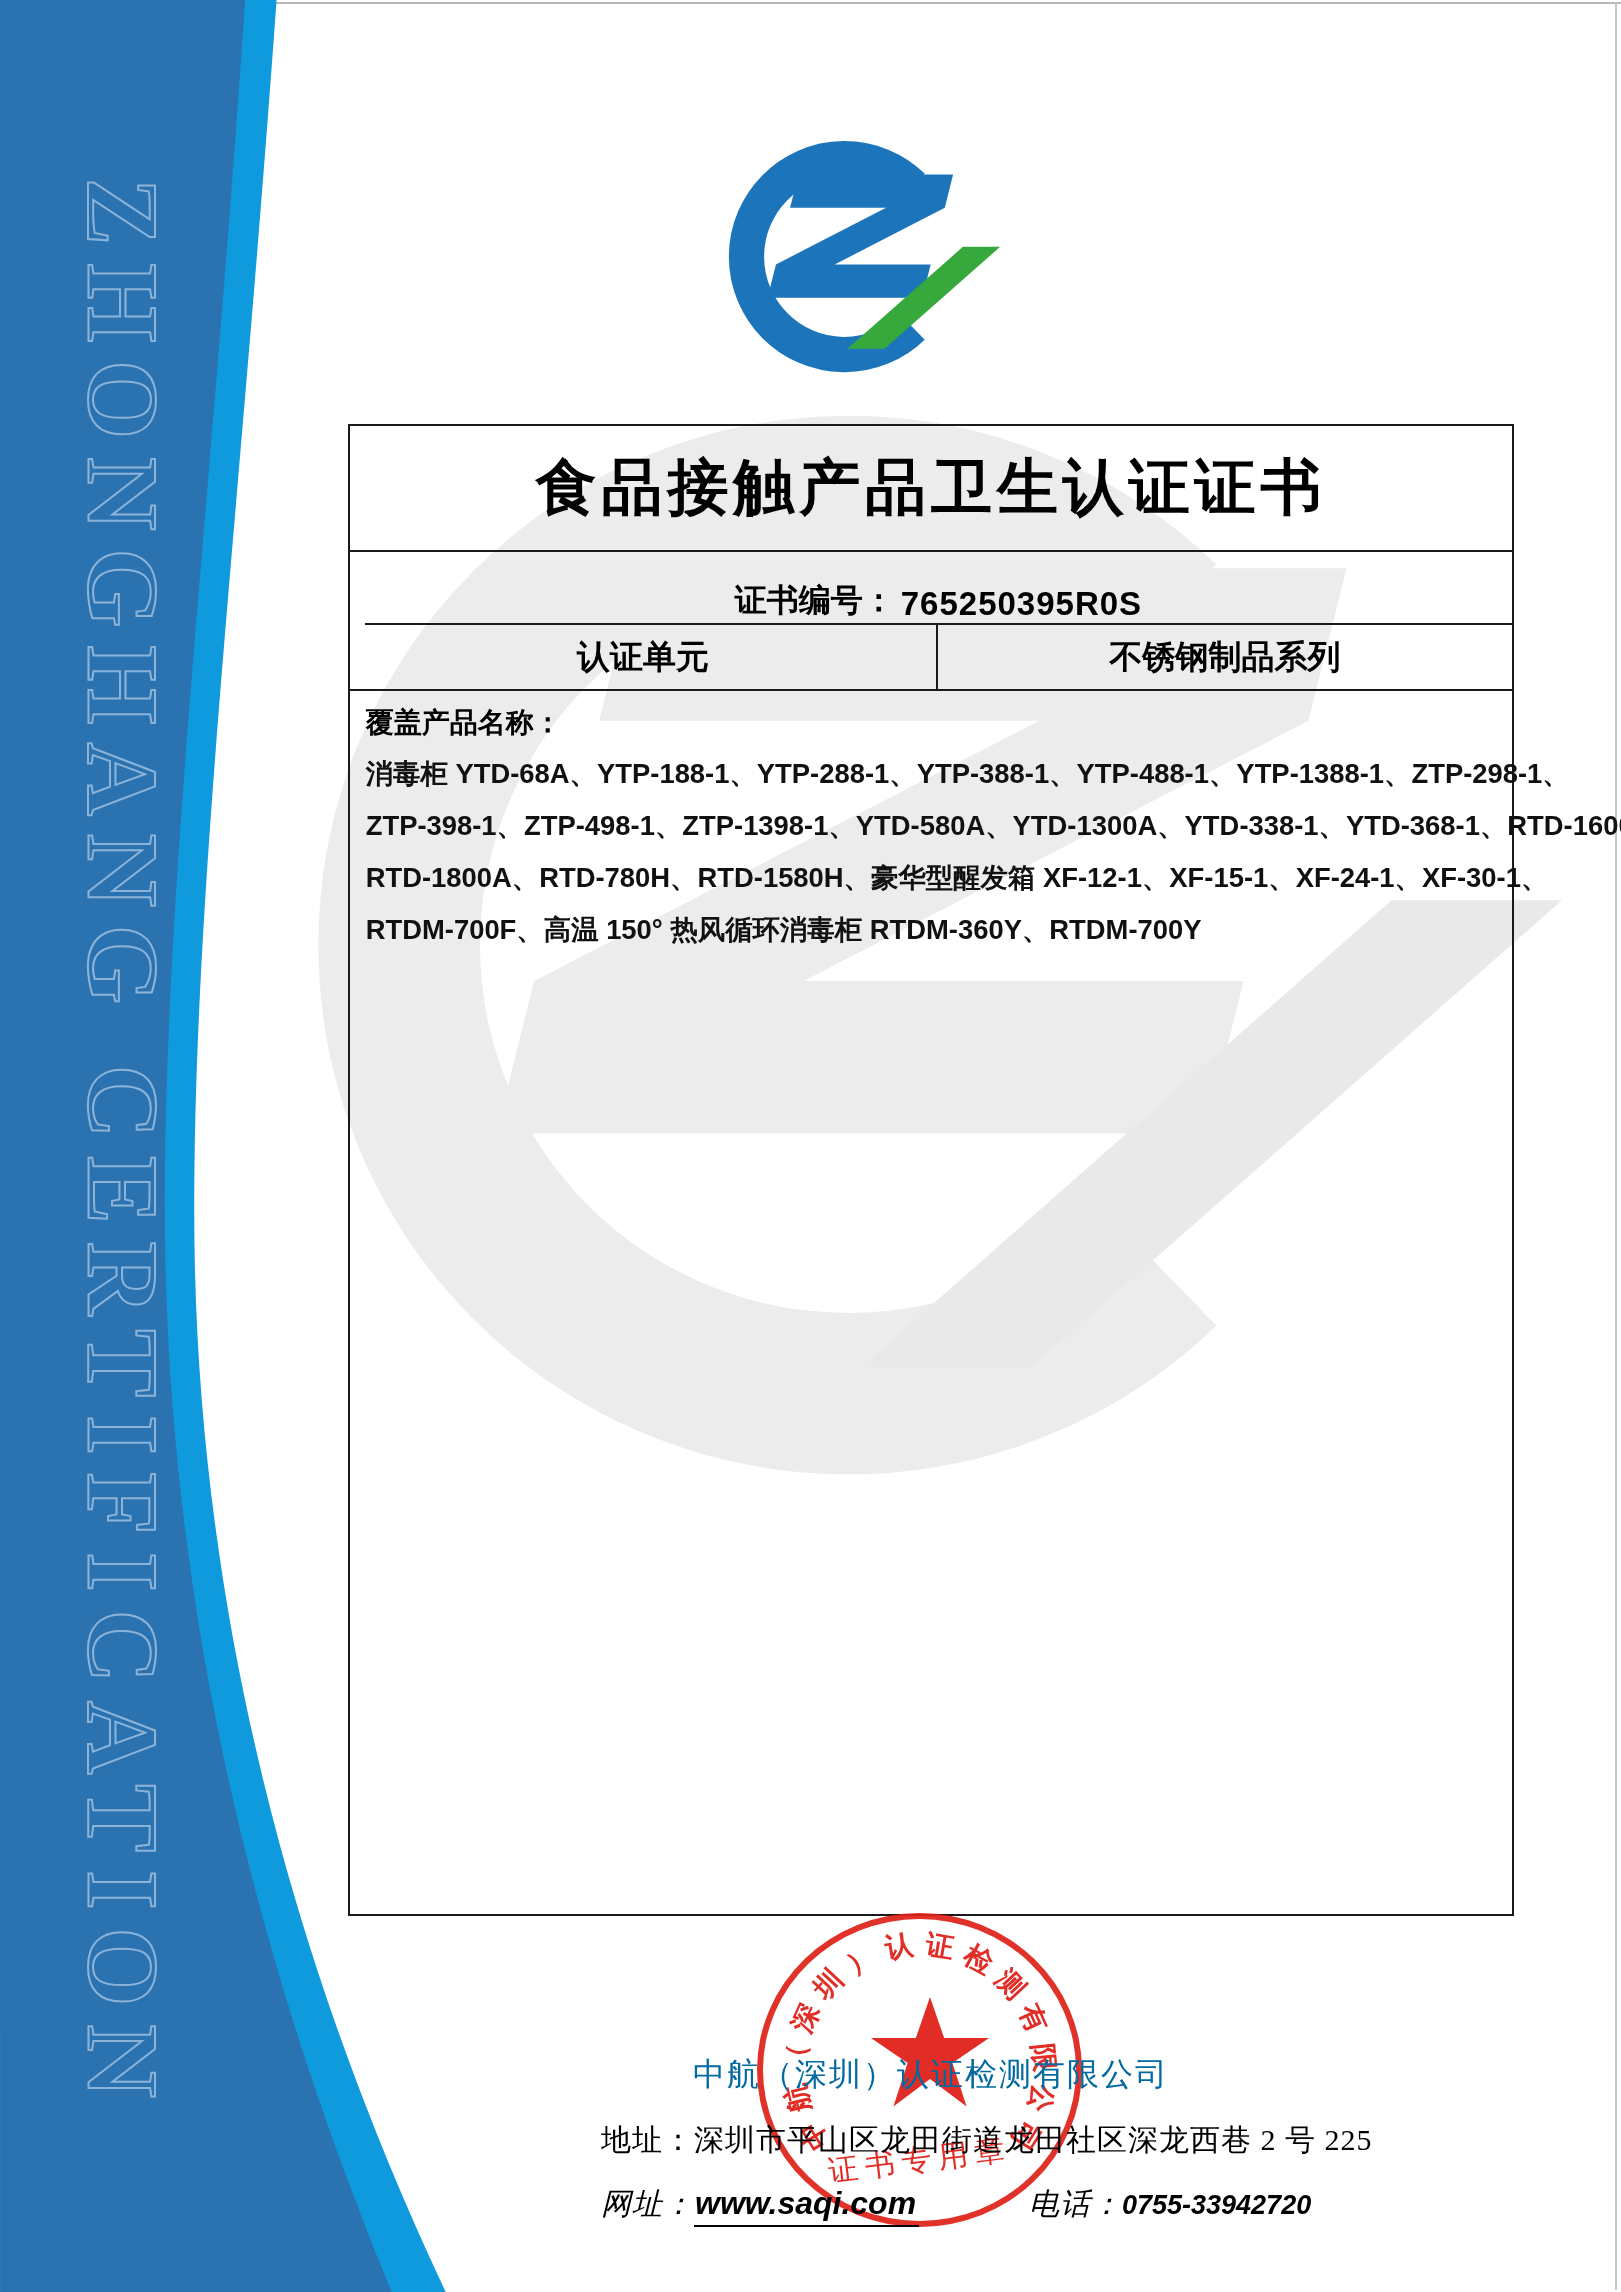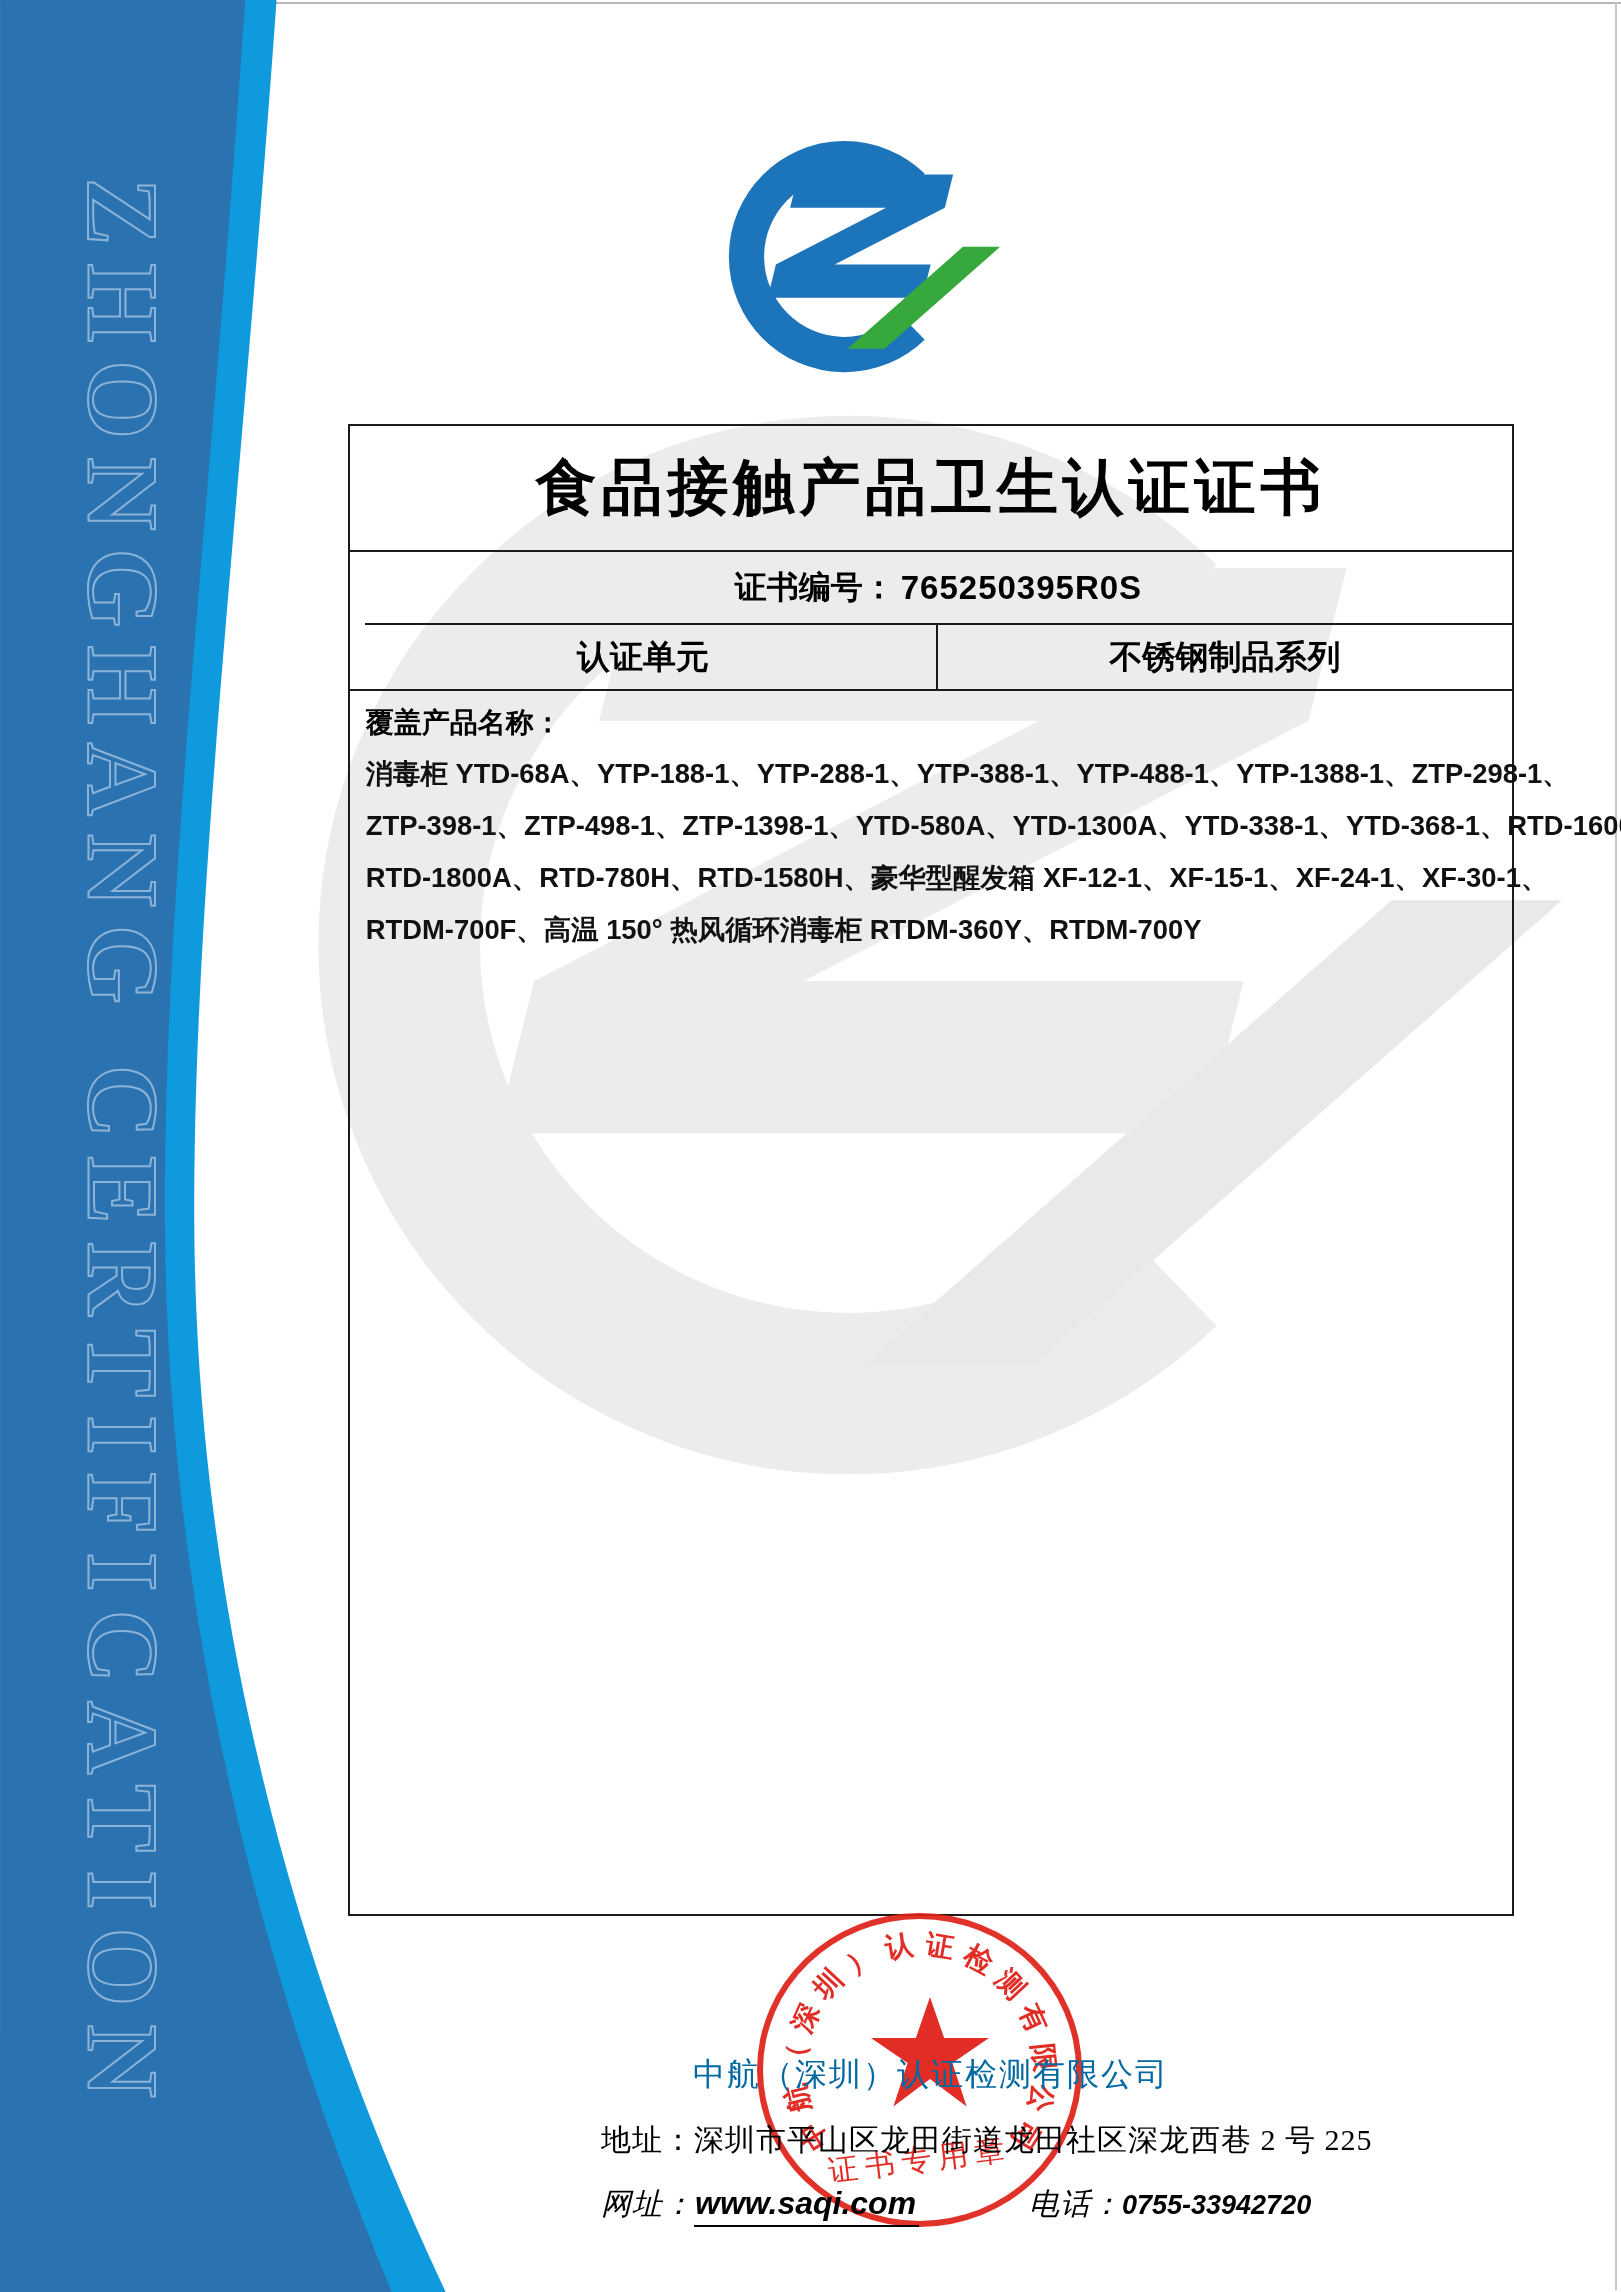--- a/index.html
+++ b/index.html
@@ -25,21 +25,21 @@
       -webkit-text-stroke:2px rgba(198,220,240,0.62);white-space:nowrap;}
 
   
   .logo{position:absolute;left:722px;top:131px;width:284px;height:265px;z-index:2;}
 
   
   .cert-table{position:absolute;left:348px;top:424px;width:1166px;height:1492px;
       border:2.9px solid #1a1a1a;box-sizing:border-box;z-index:2;color:#000;background:transparent;}
   .row-title{height:124px;border-bottom:2px solid #1a1a1a;display:flex;align-items:center;
       justify-content:center;font-size:61px;font-weight:700;letter-spacing:4.9px;}
-  .row-certno{height:71px;border-bottom:2px solid #1a1a1a;display:flex;align-items:center;
+  .row-certno{height:71px;border-bottom:2px solid #1a1a1a;display:flex;align-items:flex-end;
       justify-content:center;font-size:32px;font-weight:700;margin-left:15px;}
   .certno-value{font-family:"Liberation Sans","DejaVu Sans",sans-serif;font-weight:700;
       font-size:33px;margin-left:5.9px;letter-spacing:1px;}
   .row-unit{height:66px;border-bottom:2px solid #1a1a1a;display:flex;box-sizing:border-box;}
   .cell-left{width:588px;border-right:2px solid #1a1a1a;box-sizing:border-box;display:flex;
       align-items:center;justify-content:center;font-size:33px;font-weight:700;}
   .cell-right{flex:1;display:flex;align-items:center;justify-content:center;
       font-size:33px;font-weight:700;}
   .row-products{padding:11.8px 15.7px 0 15.7px;}
   .products-label{font-size:28px;font-weight:700;line-height:39px;margin-bottom:5.9px;}

